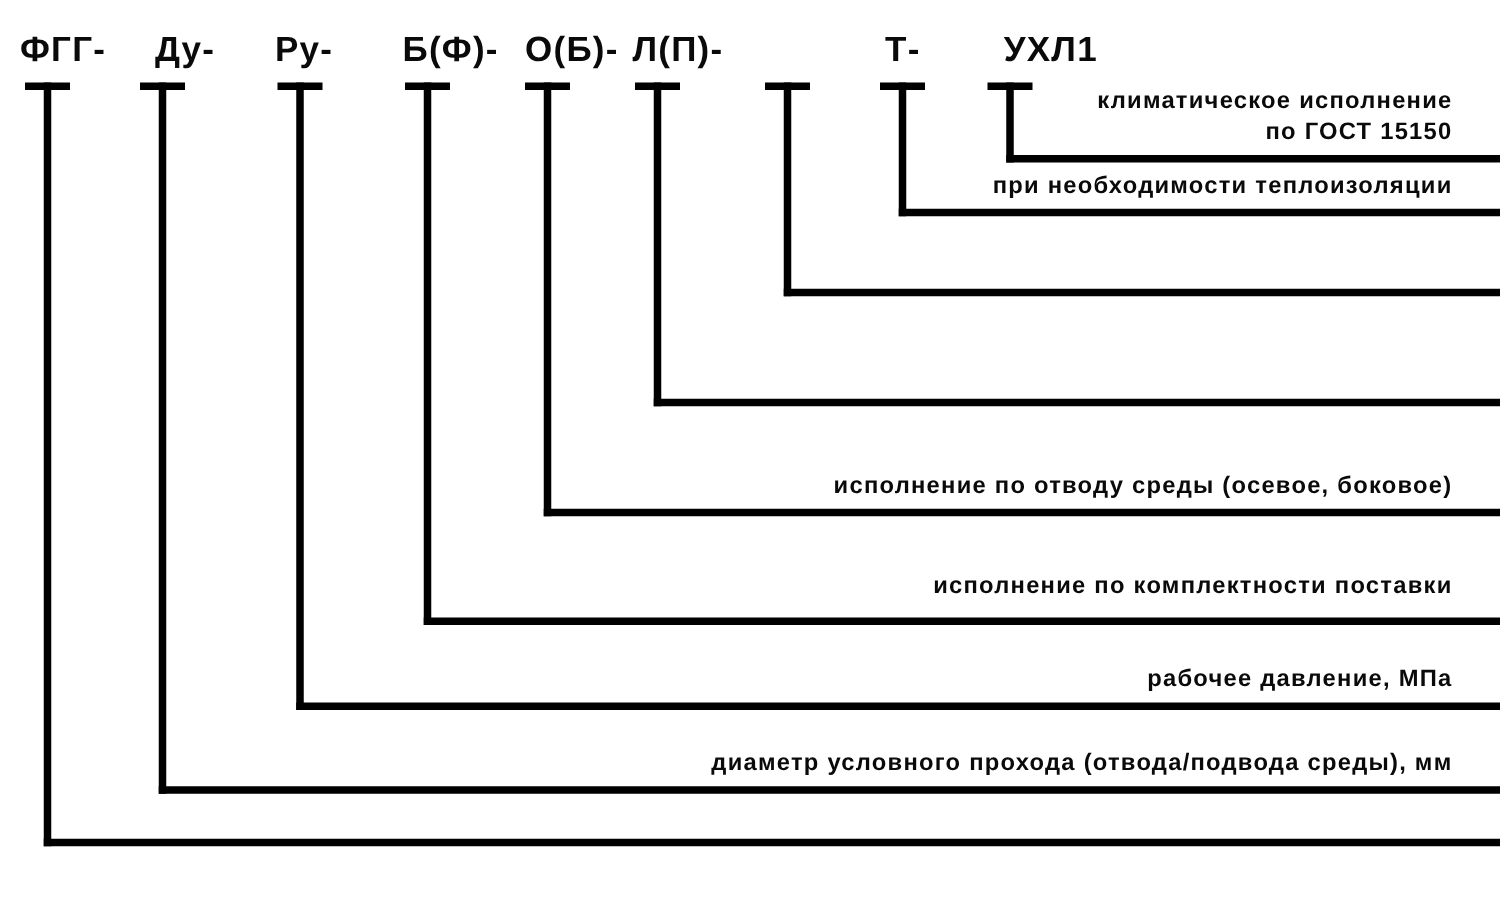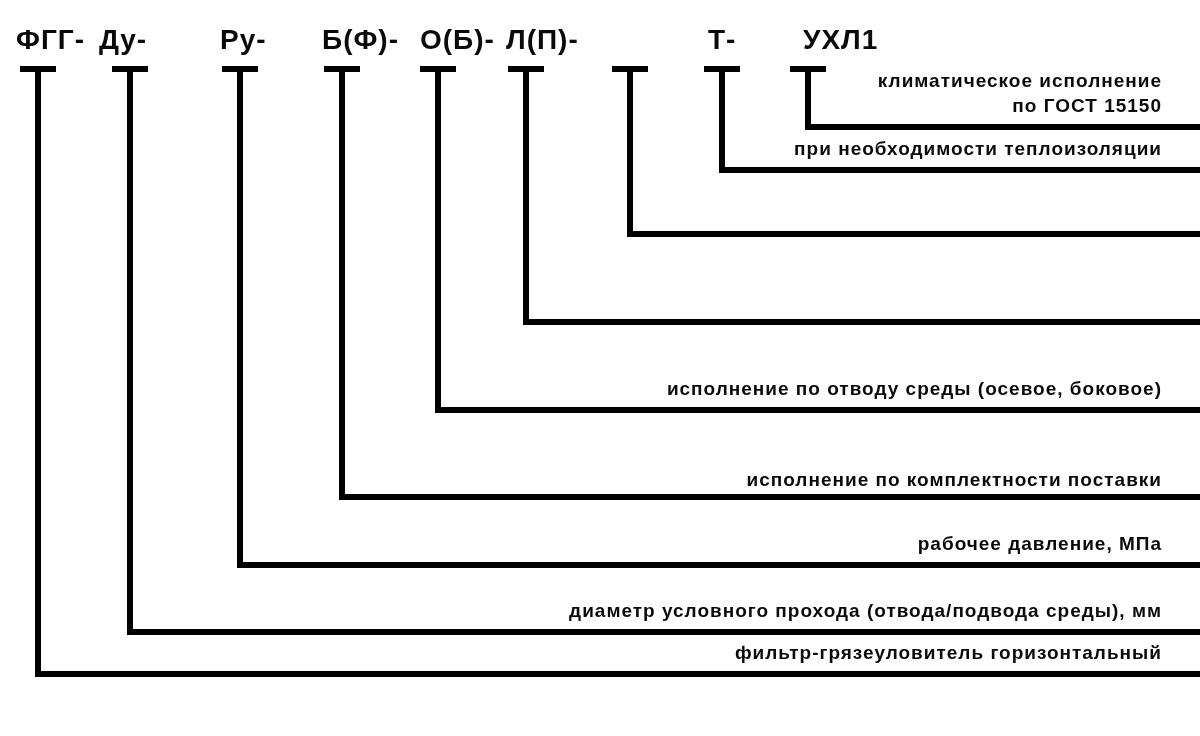--- a/index.html
+++ b/index.html
@@ -55,47 +55,46 @@
     text-align:right;
     white-space:pre-line;
   }
 </style>
 </head>
 <body>
 
 <div class="diagram">
 
   <div class="code" style="left:16px">ФГГ-</div>
-  <div class="code" style="left:99px">Ду-</div>
+  <div class="code" style="left:124px">Ду-</div>
   <div class="code" style="left:220px">Ру-</div>
   <div class="code" style="left:322px">Б(Ф)-</div>
   <div class="code" style="left:420px">О(Б)-</div>
   <div class="code" style="left:506px">Л(П)-</div>
   <div class="code" style="left:708px">Т-</div>
   <div class="code" style="left:803px">УХЛ1</div>
 
   <div class="cap" style="left:20px"></div>
   <div class="vline" style="left:35px;height:611px"></div>
   <div class="hline" style="left:35px;top:671px;width:1165px"></div>
-  <div class="desc" style="bottom:71px">фильтр-грязеуловитель горизонтальный</div>
 
   <div class="cap" style="left:112px"></div>
   <div class="vline" style="left:127px;height:569px"></div>
   <div class="hline" style="left:127px;top:629px;width:1073px"></div>
   <div class="desc" style="bottom:113px">диаметр условного прохода (отвода/подвода среды), мм</div>
 
   <div class="cap" style="left:222px"></div>
   <div class="vline" style="left:237px;height:502px"></div>
   <div class="hline" style="left:237px;top:562px;width:963px"></div>
   <div class="desc" style="bottom:180px">рабочее давление, МПа</div>
 
   <div class="cap" style="left:324px"></div>
   <div class="vline" style="left:339px;height:434px"></div>
   <div class="hline" style="left:339px;top:494px;width:861px"></div>
-  <div class="desc" style="bottom:244px">исполнение по комплектности поставки</div>
+  <div class="desc" style="bottom:255px">исполнение по комплектности поставки</div>
 
   <div class="cap" style="left:420px"></div>
   <div class="vline" style="left:435px;height:347px"></div>
   <div class="hline" style="left:435px;top:407px;width:765px"></div>
   <div class="desc" style="bottom:335px">исполнение по отводу среды (осевое, боковое)</div>
 
   <div class="cap" style="left:508px"></div>
   <div class="vline" style="left:523px;height:259px"></div>
   <div class="hline" style="left:523px;top:319px;width:677px"></div>
 

